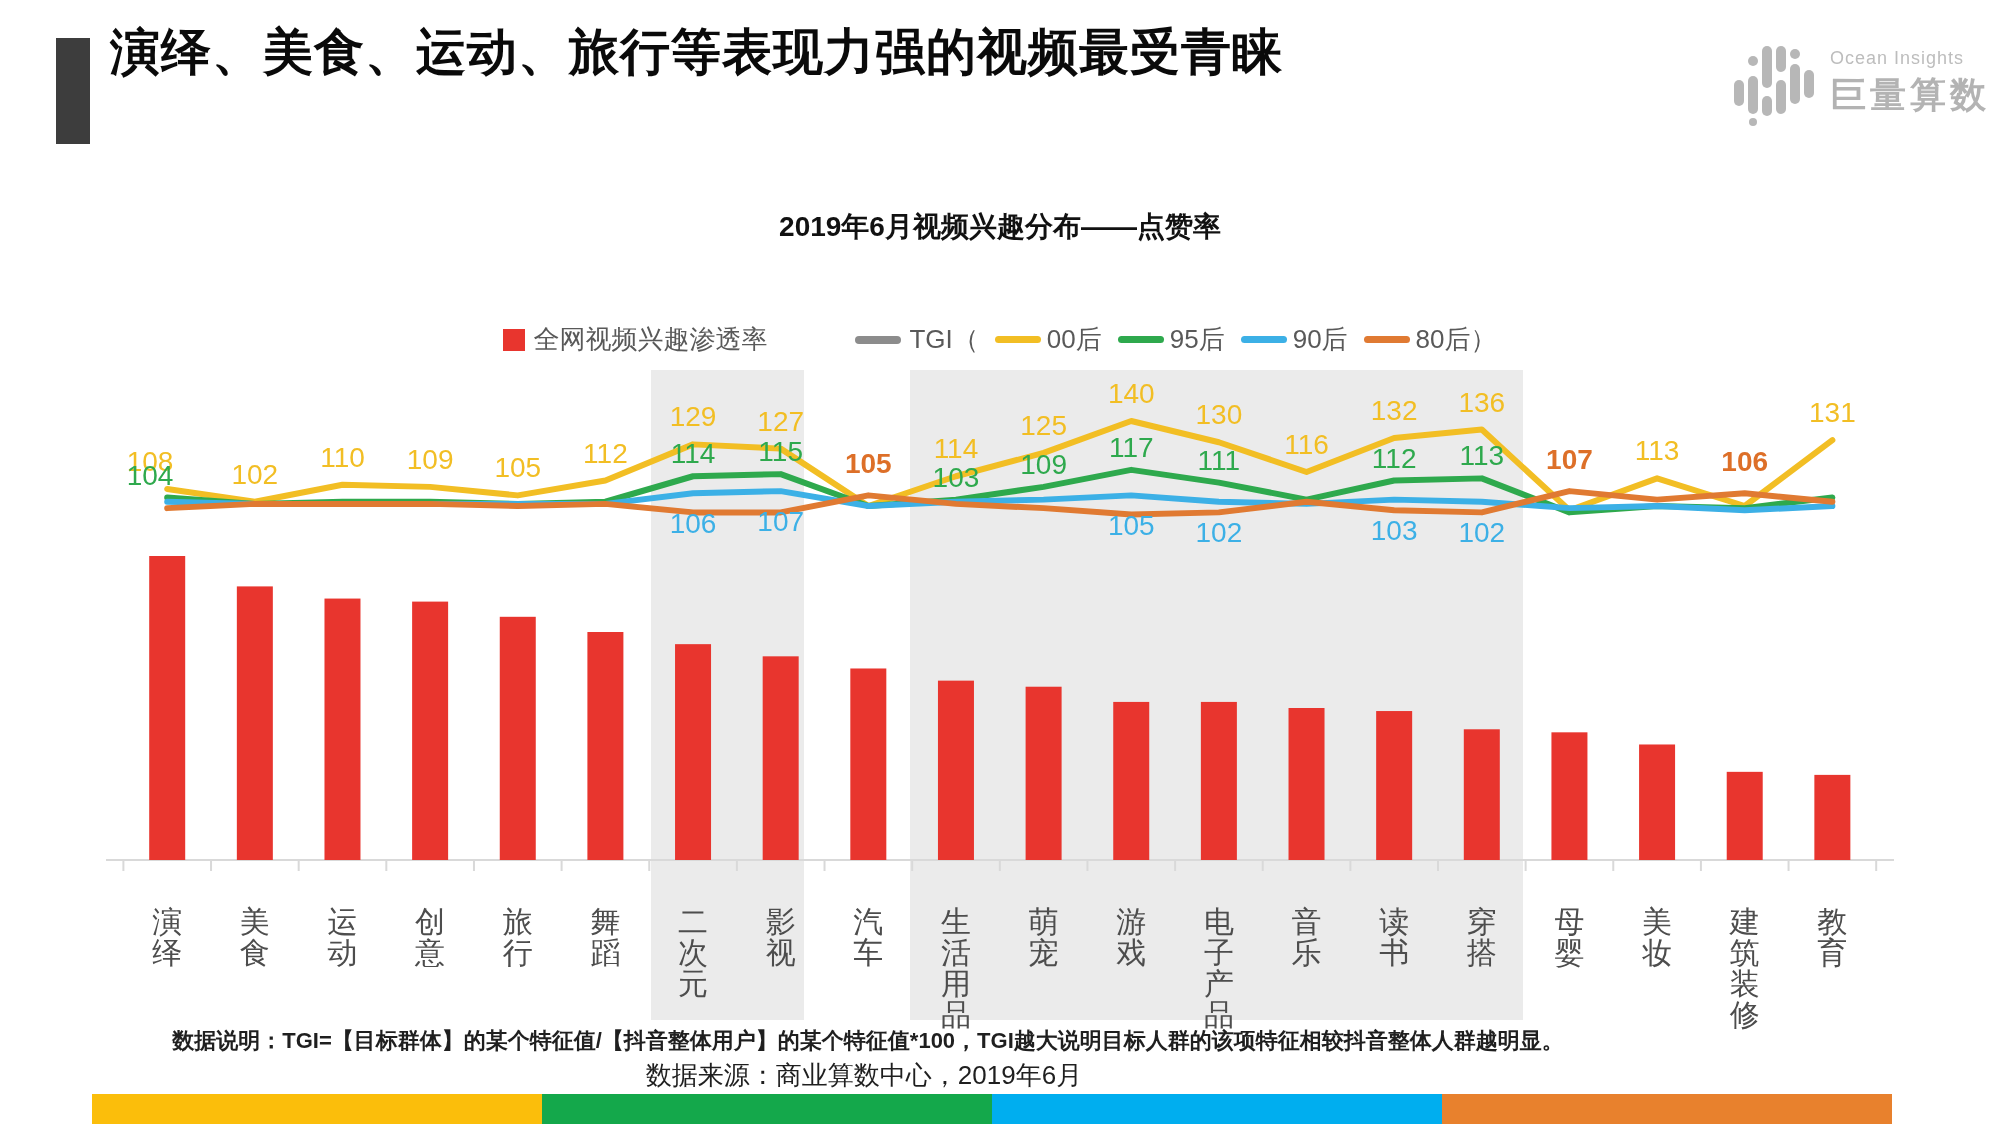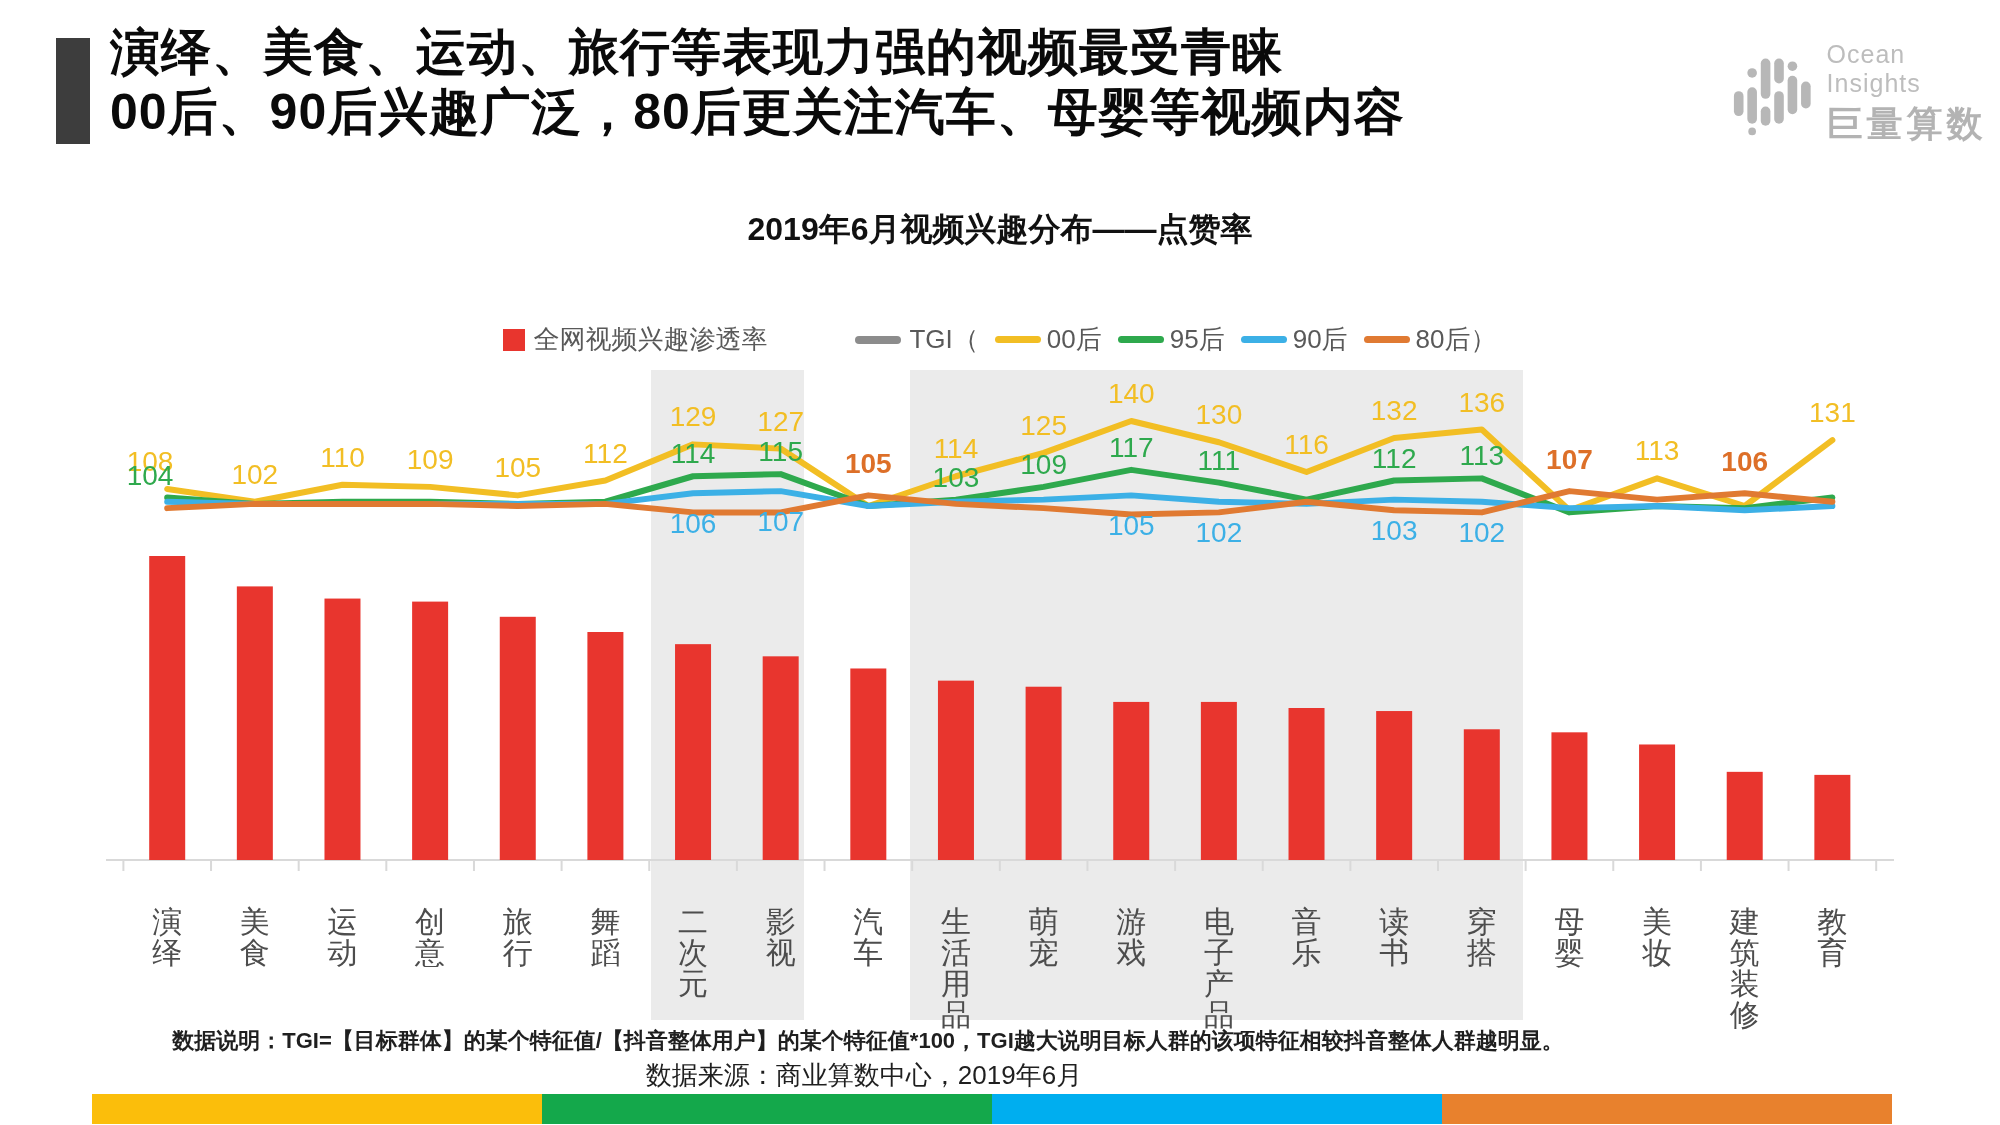--- a/index.html
+++ b/index.html
@@ -5,24 +5,24 @@
   html,body{margin:0;padding:0;background:#fff;}
   .page{
     position:relative;width:2000px;height:1125px;background:#fff;overflow:hidden;
     font-family:"Liberation Sans","DejaVu Sans",sans-serif;
   }
   
   .accent-bar{position:absolute;left:56px;top:38px;width:34px;height:106px;background:#3d3d3d;}
   .main-title{position:absolute;left:110px;top:22px;font-size:50px;line-height:60px;font-weight:900;color:#0a0a0a;letter-spacing:1px;}
   .logo{position:absolute;left:1732px;top:40px;display:flex;align-items:center;gap:14px;}
   .logo-text{display:flex;flex-direction:column;}
-  .logo-en{font-size:25px;color:#bdbdbd;letter-spacing:1px;}
+  .logo-en{font-size:18px;color:#bdbdbd;letter-spacing:1px;}
   .logo-cn{font-size:36px;color:#b3b3b3;font-weight:600;letter-spacing:4px;margin-top:2px;}
   
-  .chart-title{position:absolute;left:0;top:208px;width:2000px;text-align:center;font-size:32px;font-weight:900;color:#111;}
+  .chart-title{position:absolute;left:0;top:208px;width:2000px;text-align:center;font-size:28px;font-weight:900;color:#111;}
   
   .legend{position:absolute;left:0;top:292px;width:2000px;display:flex;justify-content:center;align-items:center;gap:10px;font-size:26px;color:#595959;}
   .lg-square{width:22px;height:22px;background:#e8352e;display:inline-block;margin-right:8px;}
   .lg-item{display:flex;align-items:center;margin-top:30px;}
   .lg-gap{width:60px;}
   .lg-dash{width:46px;height:8px;border-radius:4px;background:#8c8c8c;display:inline-block;margin:0 8px;}
   .lg-line{width:46px;height:7px;border-radius:4px;display:inline-block;margin:0 6px;}
   
   .chart-svg{position:absolute;left:0;top:350px;}
   
@@ -32,21 +32,20 @@
   .strip div{flex:1;}
 </style>
 </head>
 <body>
 
 <div class="page">
 
   <div class="accent-bar"></div>
   <div class="main-title">
     <div>演绎、美食、运动、旅行等表现力强的视频最受青睐</div>
-    <div>00后、90后兴趣广泛，80后更关注汽车、母婴等视频内容</div>
   </div>
 
   <div class="logo">
     <svg width="84" height="88" viewBox="0 0 84 88">
       <g fill="#b7b7b7">
         <rect x="2" y="40" width="10" height="26" rx="5"></rect>
         <circle cx="21" cy="21" r="5"></circle>
         <rect x="16" y="36" width="10" height="38" rx="5"></rect>
         <circle cx="21" cy="82" r="4"></circle>
         <rect x="30" y="6" width="10" height="42" rx="5"></rect>

